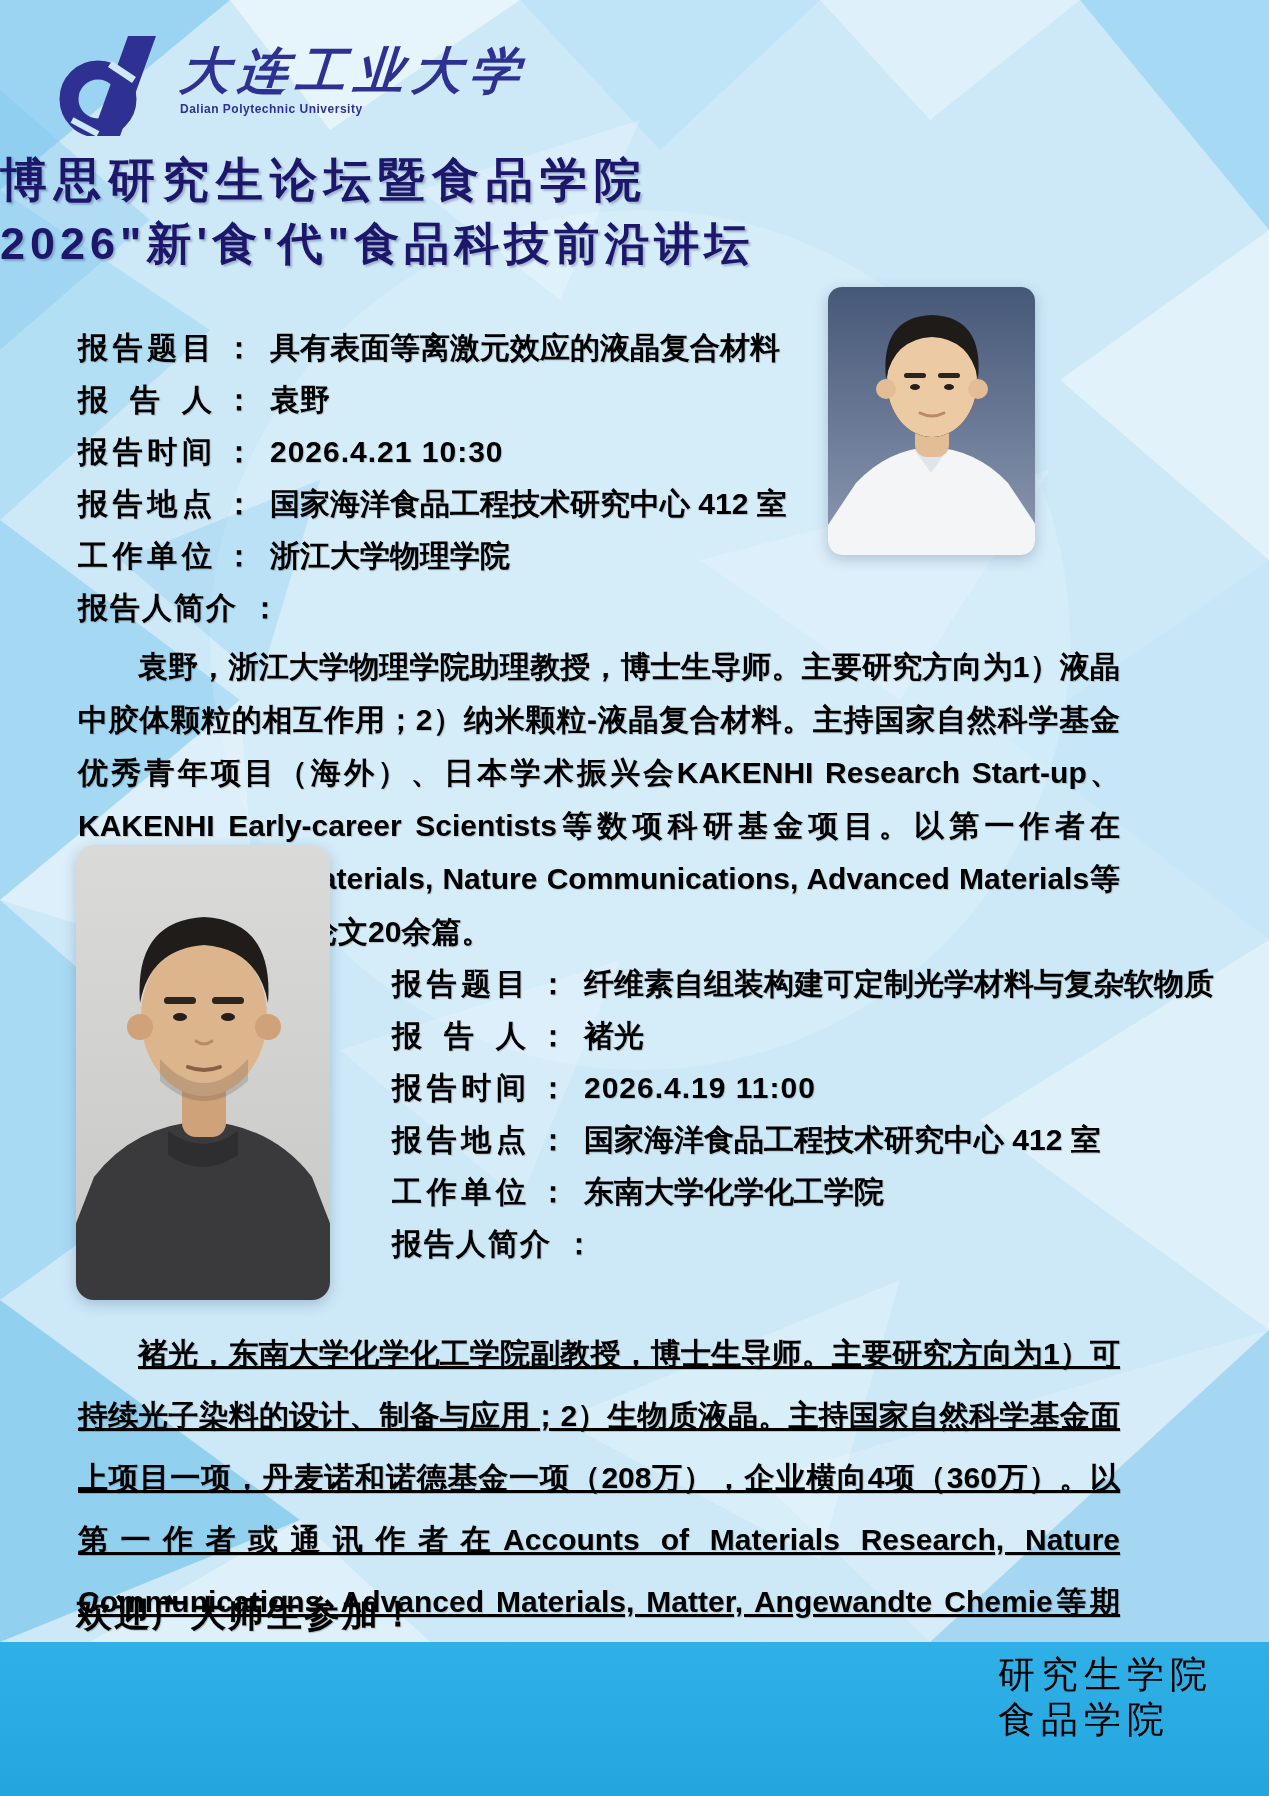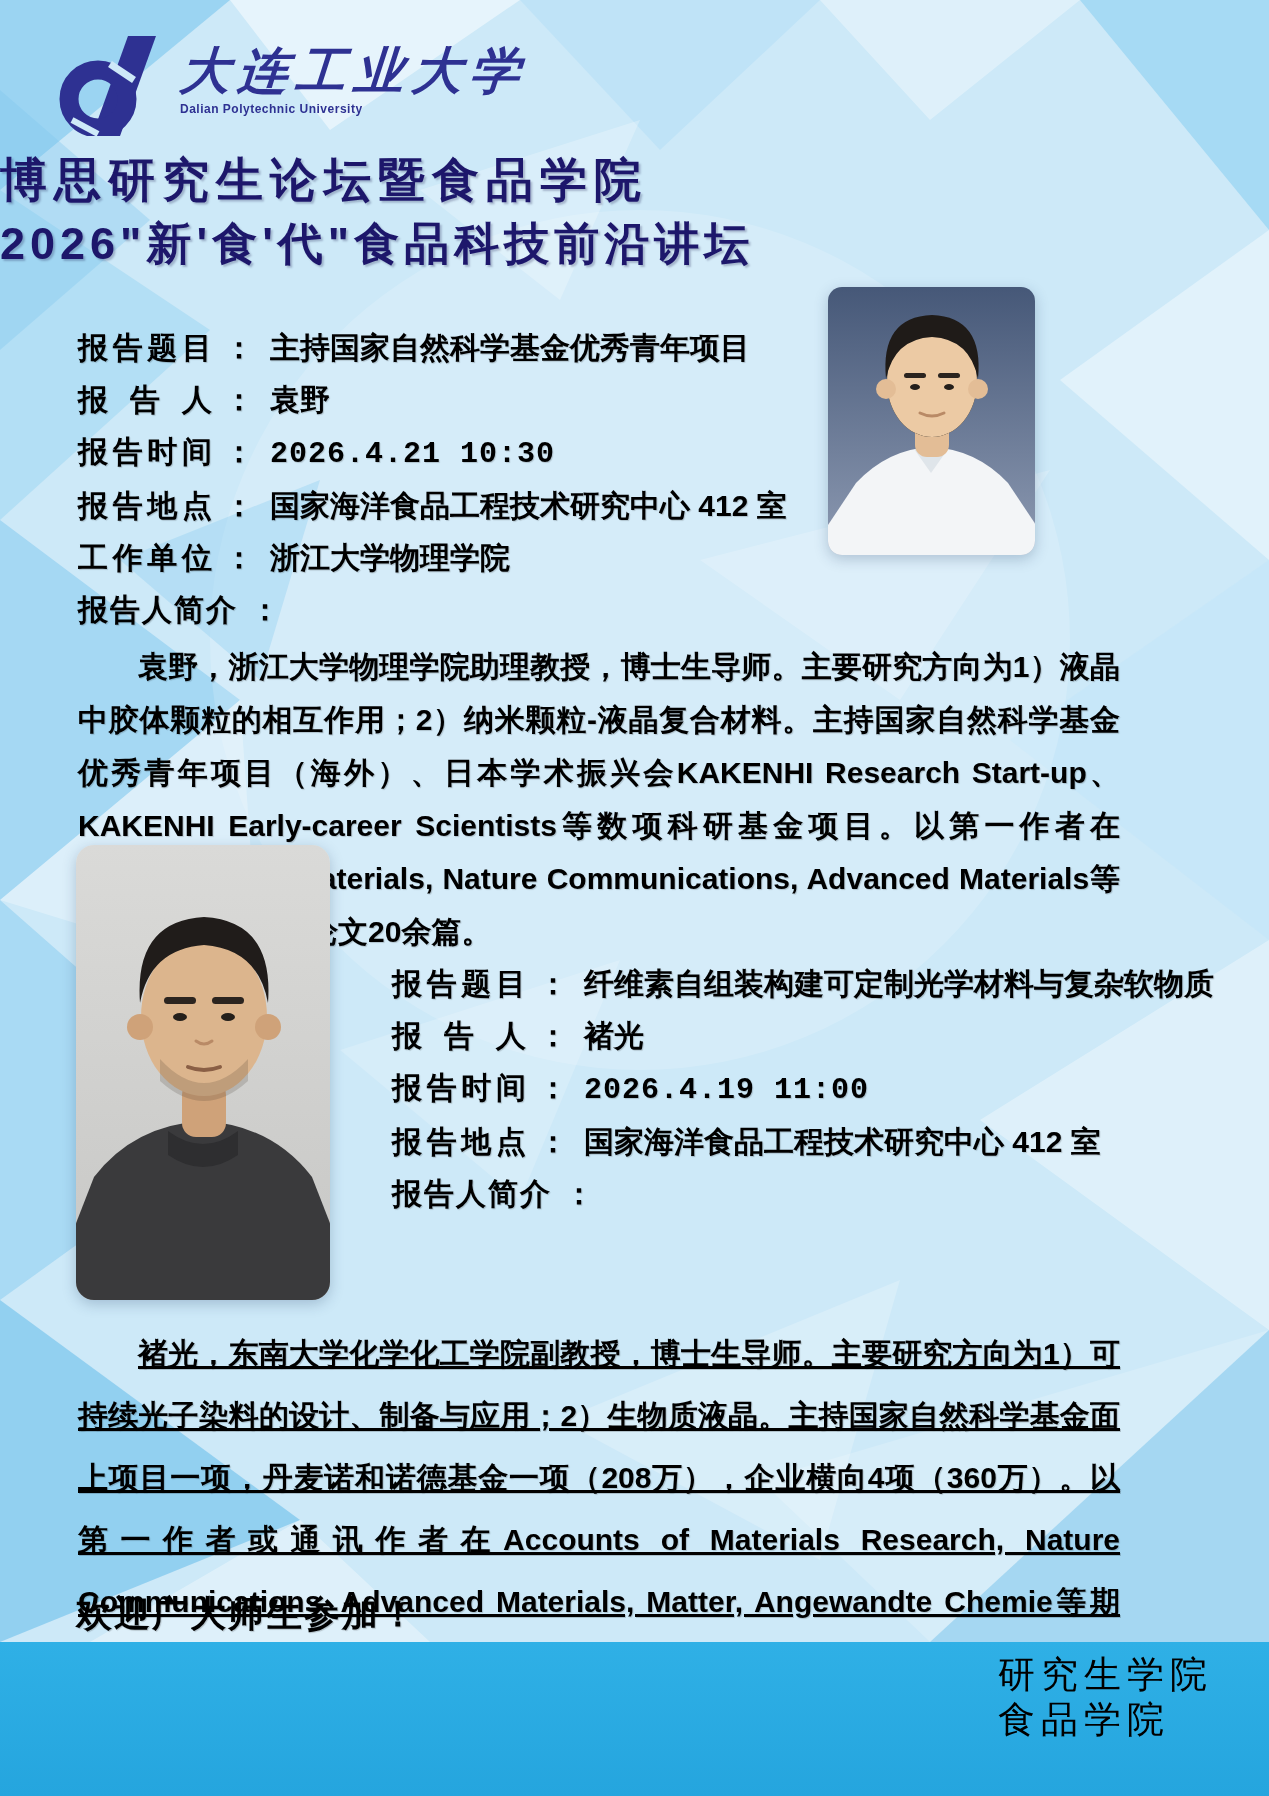--- a/index.html
+++ b/index.html
@@ -22,21 +22,21 @@
     color:#1d176b;font-weight:700;text-shadow:2px 2px 2px rgba(20,20,70,.25);}
   .title-l1{font-size:47px;letter-spacing:7px;line-height:60px;}
   .title-l2{font-size:45px;letter-spacing:5px;line-height:60px;margin-top:4px;}
   
   .info{position:absolute;z-index:2;font-size:30px;line-height:52px;}
   .info .row{white-space:nowrap;text-shadow:1px 1px 1px rgba(0,0,0,.18);}
   .lab{display:inline-block;width:134px;font-weight:700;text-align:justify;text-align-last:justify;}
   .lab.wide{width:auto;text-align-last:auto;letter-spacing:2px;}
   .colon{display:inline-block;font-weight:700;margin:0 16px 0 12px;}
   .val{font-weight:600;}
-  .val.serif{font-family:Liberation Mono, monospace;font-weight:600;letter-spacing:1px;}
+  .val.serif{font-family:Liberation Sans, sans-serif;font-weight:600;letter-spacing:1px;}
   .info1{left:78px;top:322px;}
   .info2{left:392px;top:958px;}
   
   .bio{position:absolute;left:78px;width:1042px;z-index:2;
     font-size:30px;font-weight:600;text-align:justify;text-indent:2em;
     text-shadow:1px 1px 1px rgba(0,0,0,.18);}
   .bio1{top:640px;line-height:53px;}
   .bio2{top:1323px;line-height:62px;text-decoration:underline;}
   
   .photo{position:absolute;z-index:2;border-radius:14px;overflow:hidden;
@@ -97,21 +97,21 @@
     </div>
   </div>
 
   <div class="title">
     <div class="title-l1">博思研究生论坛暨食品学院</div>
     <div class="title-l2">2026"新'食'代"食品科技前沿讲坛</div>
   </div>
 
   <div class="info info1">
     <div class="row">
-      <span class="lab">报告题目</span><span class="colon">：</span><span class="val">主持国家自然科学基金优秀青年项目</span>
+      <span class="lab">报告题目</span><span class="colon">：</span><span class="val">具有表面等离激元效应的液晶复合材料</span>
     </div>
     <div class="row">
       <span class="lab">报 告 人</span><span class="colon">：</span><span class="val">袁野</span>
     </div>
     <div class="row">
       <span class="lab">报告时间</span><span class="colon">：</span><span class="val serif">2026.4.21  10:30</span>
     </div>
     <div class="row">
       <span class="lab">报告地点</span><span class="colon">：</span><span class="val">国家海洋食品工程技术研究中心 412 室</span>
     </div>
@@ -183,20 +183,23 @@
     <div class="row">
       <span class="lab">报 告 人</span><span class="colon">：</span><span class="val">褚光</span>
     </div>
     <div class="row">
       <span class="lab">报告时间</span><span class="colon">：</span><span class="val serif">2026.4.19  11:00</span>
     </div>
     <div class="row">
       <span class="lab">报告地点</span><span class="colon">：</span><span class="val">国家海洋食品工程技术研究中心 412 室</span>
     </div>
     <div class="row">
+      <span class="lab">工作单位</span><span class="colon">：</span><span class="val">东南大学化学化工学院</span>
+    </div>
+    <div class="row">
       <span class="lab wide">报告人简介</span><span class="colon">：</span>
     </div>
   </div>
 
   <div class="bio bio2">褚光，东南大学化学化工学院副教授，博士生导师。主要研究方向为1）可持续光子染料的设计、制备与应用；2）生物质液晶。主持国家自然科学基金面上项目一项，丹麦诺和诺德基金一项（208万），企业横向4项（360万）。以第一作者或通讯作者在Accounts of Materials Research, Nature Communications, Advanced Materials, Matter, Angewandte Chemie等期刊发表SCI收录论文30余篇。</div>
 
   <div class="closing">欢迎广大师生参加！</div>
 
   <div class="footer">
     <div class="footer-inner">

